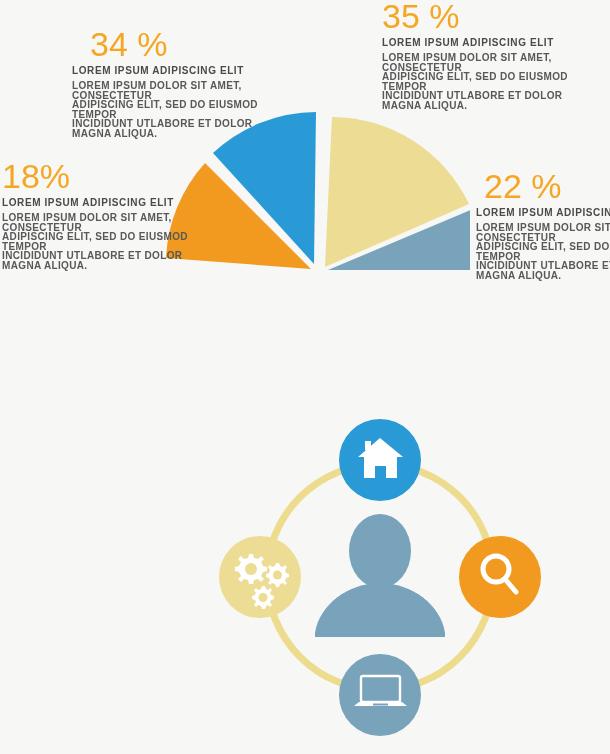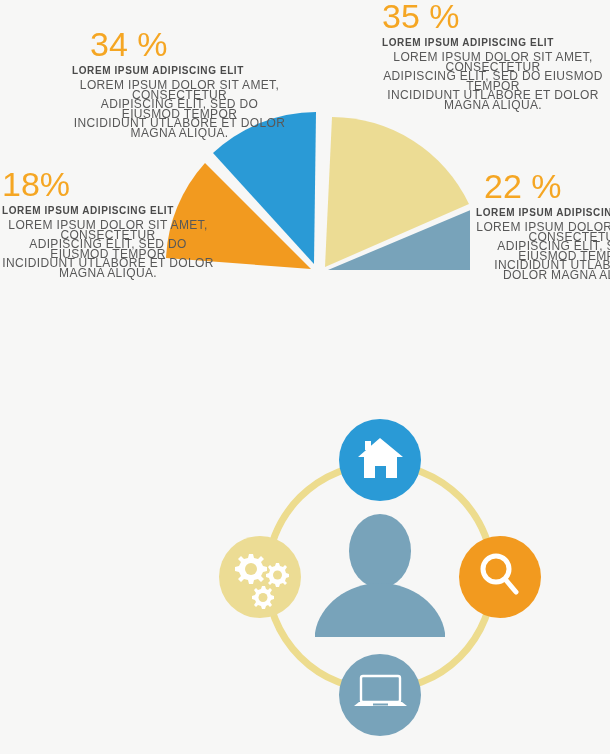--- a/index.html
+++ b/index.html
@@ -37,35 +37,34 @@
   .callout .headline {
     font-size: 10px;
     font-weight: 700;
     color: #4a4a4a;
     letter-spacing: 0.6px;
     line-height: 14px;
     white-space: nowrap;
     margin-top: 2px;
   }
   .callout .body {
-    font-size: 12px;
-    font-weight: 400;
+    font-size: 10px;
+    font-weight: 700;
     color: #585858;
     letter-spacing: 0.35px;
     line-height: 9.6px;
     margin-top: 3px;
-    text-align: center;
   }
   .callout.align-left  { text-align: left; }
 
   
   #callout-25 { left: 72px;  top: 26px;  width: 215px; }
   #callout-25 .pct { padding-left: 18px; }
   #callout-35 { left: 382px; top: -2px;  width: 222px; }
-  #callout-18 { left: 2px;   top: 166px; width: 212px; }
+  #callout-18 { left: 2px;   top: 158px; width: 212px; }
   #callout-22 { left: 476px; top: 168px; width: 200px; }
   #callout-22 .pct { padding-left: 8px; }
 
   .body-line { display: block; }
 
   
   #pie-chart {
     position: absolute;
     left: 150px;
     top: 50px;

